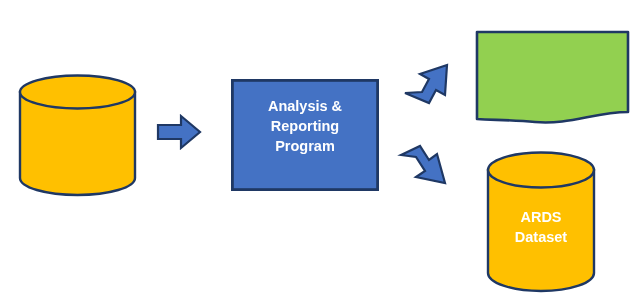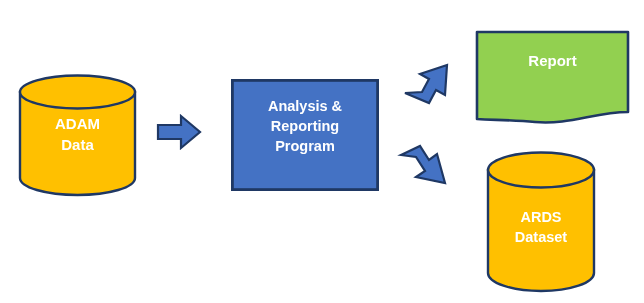--- a/index.html
+++ b/index.html
@@ -63,22 +63,20 @@
 </head>
 <body>
 
 <div id="diagram-canvas">
 
   <div class="node" id="node-adam-data">
     <svg width="119" height="122" viewBox="0 0 119 122">
       <path d="M2,18 L2,104 A57.5,17 0 0 0 117,104 L117,18 Z" fill="#FFC000" stroke="#1F3864" stroke-width="2.4"></path>
       <ellipse cx="59.5" cy="18" rx="57.5" ry="16.5" fill="#FFC000" stroke="#1F3864" stroke-width="2.4"></ellipse>
     </svg>
-    <div class="node-label">ADAM
-Data</div>
   </div>
 
   <div class="node" id="arrow-adam-to-program">
     <svg width="48" height="38" viewBox="0 0 48 38">
       <path d="M3,12 L26,12 L26,3 L45,19 L26,35 L26,26 L3,26 Z" fill="#4472C4" stroke="#1F3864" stroke-width="2.2" stroke-linejoin="miter"></path>
     </svg>
   </div>
 
   <div class="node" id="node-analysis-program">
     <svg width="148" height="112" viewBox="0 0 148 112">
@@ -98,21 +96,20 @@
   <div class="node" id="arrow-program-to-ards">
     <svg width="54" height="52" viewBox="0 0 54 52">
       <path d="M3,13 L22,4 L31,18 L39,12 L47,41 L18,35 L27,29 L18,15 Z" fill="#4472C4" stroke="#1F3864" stroke-width="2.2" stroke-linejoin="miter"></path>
     </svg>
   </div>
 
   <div class="node" id="node-report">
     <svg width="155" height="94" viewBox="0 0 155 94">
       <path d="M2,2 L153,2 L153,82 C120,82 95,95 60,92 C38,90 18,90 2,89 Z" fill="#92D050" stroke="#1F3864" stroke-width="2.6" stroke-linejoin="round"></path>
     </svg>
-    <div class="node-label">Report</div>
   </div>
 
   <div class="node" id="node-ards-dataset">
     <svg width="110" height="142" viewBox="0 0 110 142">
       <path d="M2,19 L2,122 A53,18 0 0 0 108,122 L108,19 Z" fill="#FFC000" stroke="#1F3864" stroke-width="2.4"></path>
       <ellipse cx="55" cy="19" rx="53" ry="17.5" fill="#FFC000" stroke="#1F3864" stroke-width="2.4"></ellipse>
     </svg>
     <div class="node-label">ARDS
 Dataset</div>
   </div>

